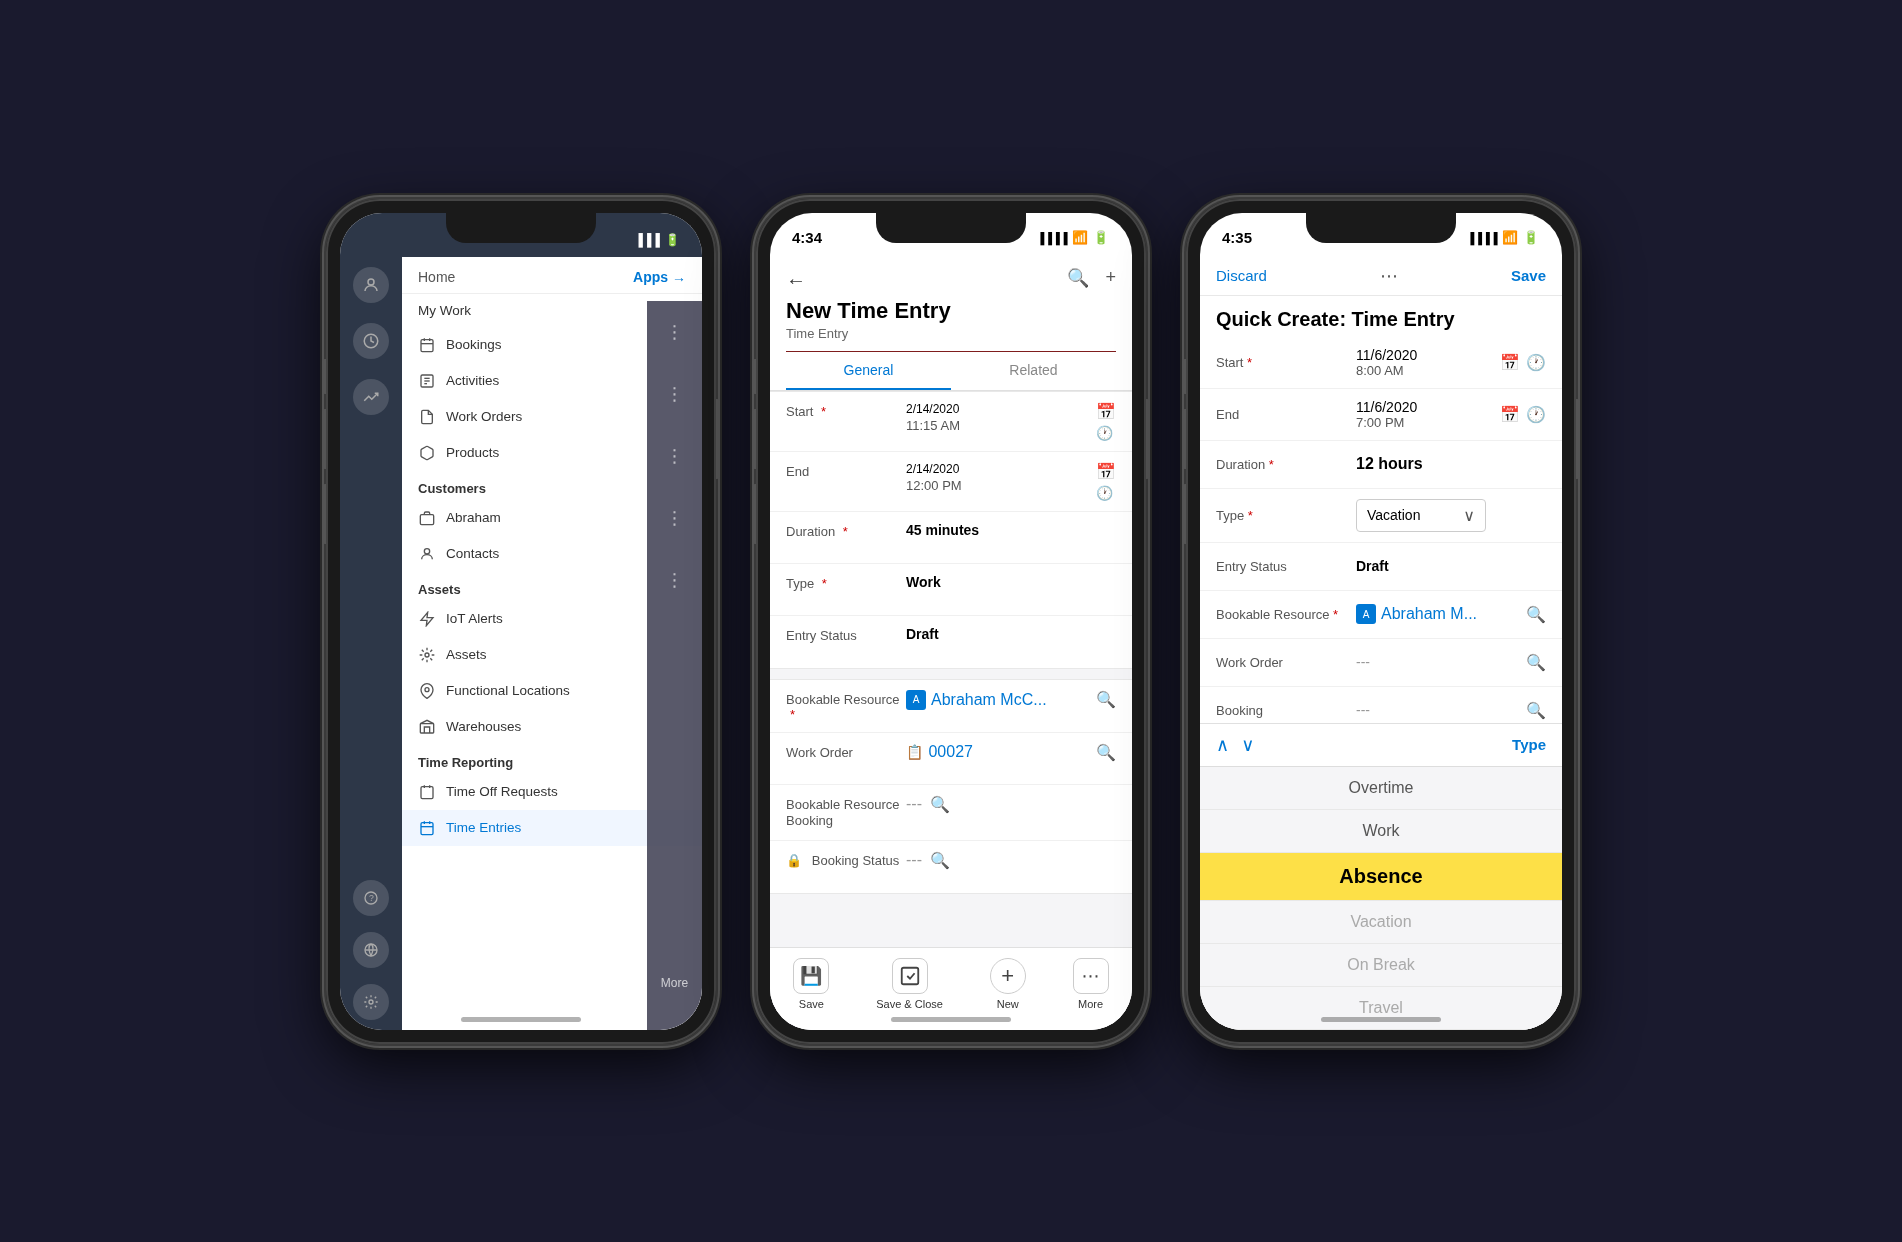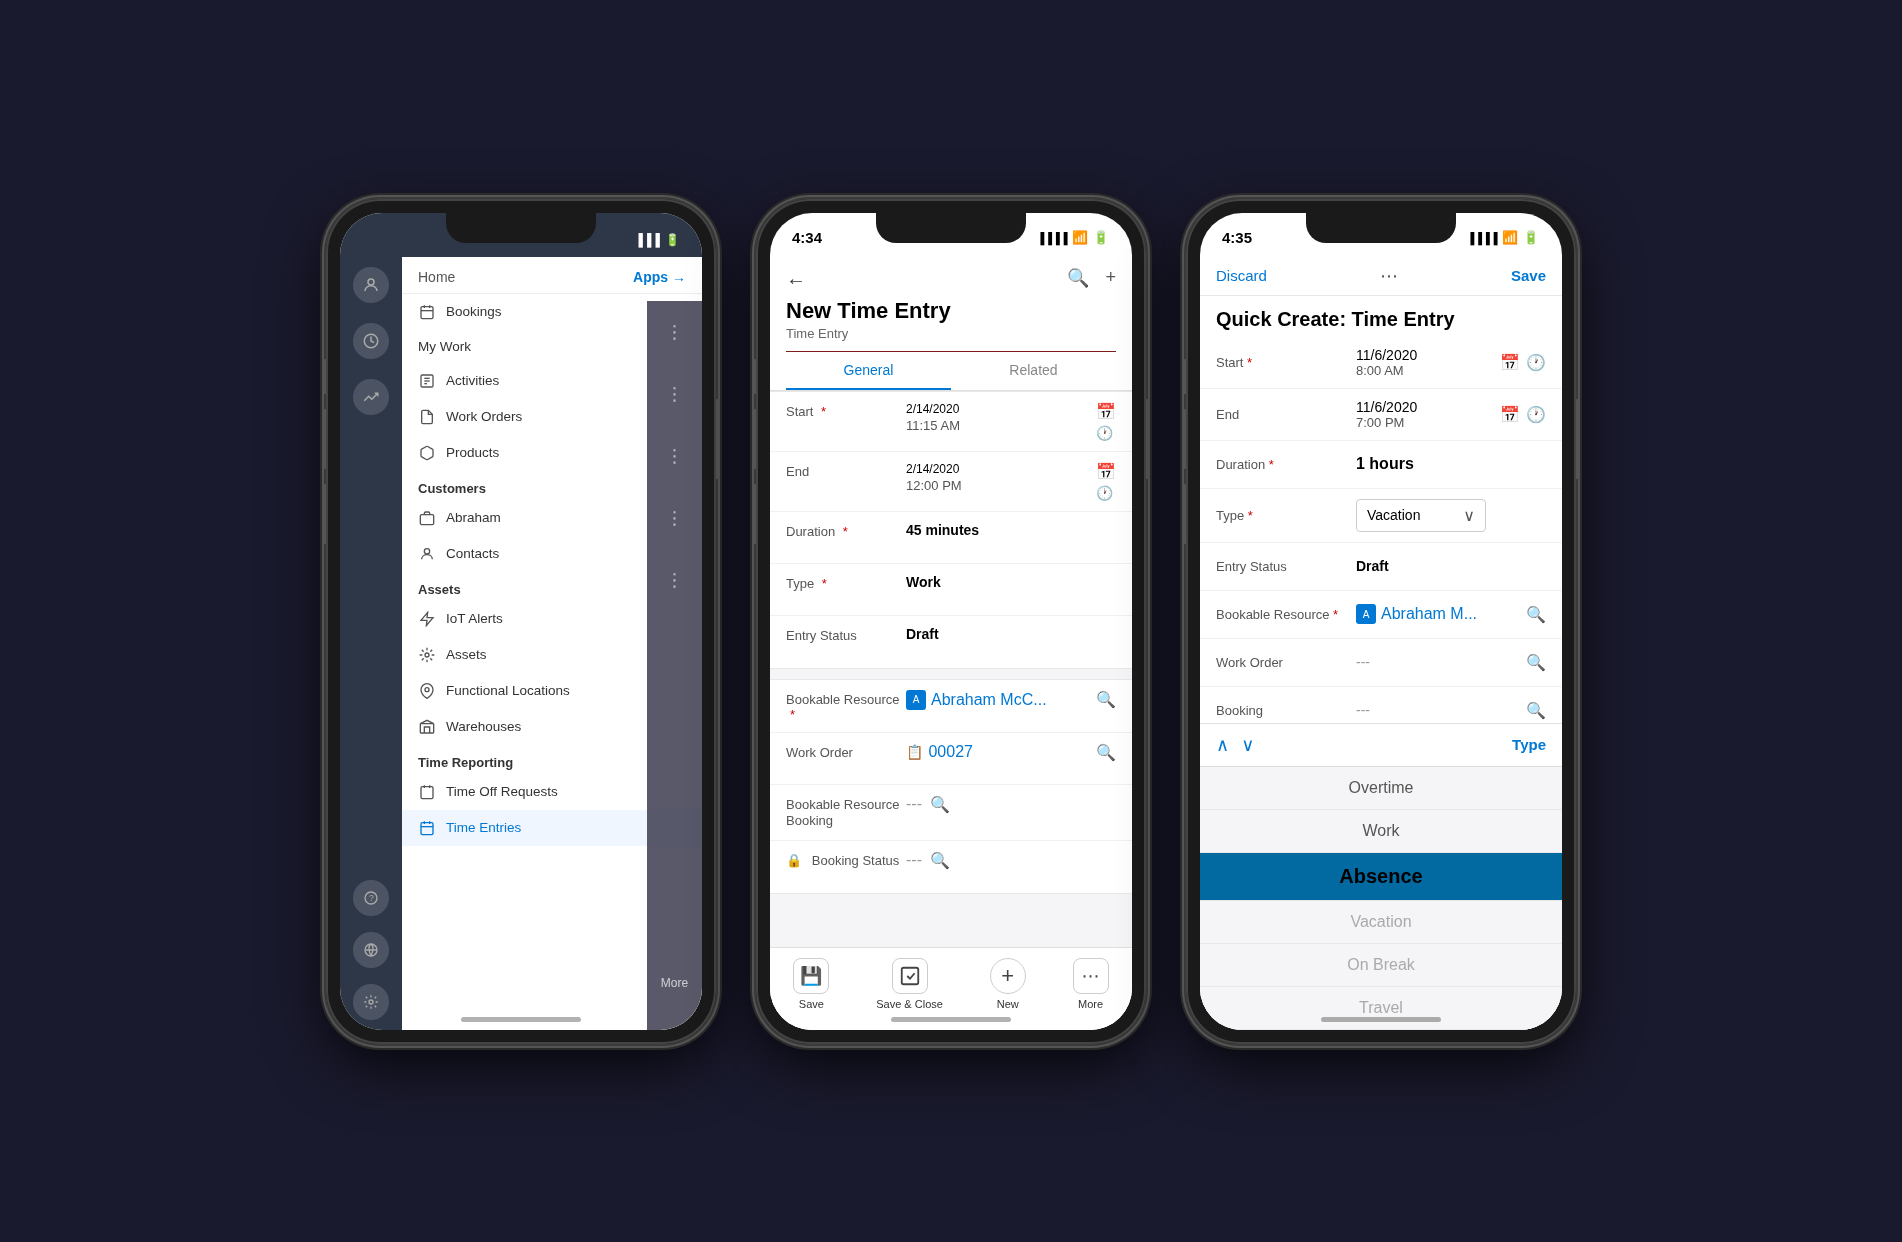--- a/index.html
+++ b/index.html
@@ -373,21 +373,21 @@
       padding: 12px 16px;
       font-size: 16px;
       color: #555;
       text-align: center;
       border-bottom: 1px solid #e8e8e8;
     }
     .picker-item.selected {
       font-size: 20px;
       font-weight: 700;
       color: #000;
-      background: #0369a1;
+      background: #fde047;
     }
     .picker-item.dimmed { color: #aaa; }
 
     
     ::-webkit-scrollbar { display: none; }
 
     
     .phone-btn-right {
       position: absolute;
       right: -4px;
@@ -488,33 +488,33 @@
           </div>
         </div>
 
         <div class="nav-panel">
           <div class="nav-header">
             <span class="nav-home">Home</span>
             <span class="nav-apps">Apps →</span>
           </div>
 
           <div class="nav-item">
+            <span>My Work</span>
+          </div>
+
+          <div class="nav-item">
             <span class="nav-item-icon">
               <svg width="16" height="16" viewBox="0 0 24 24" fill="none" stroke="#555" stroke-width="2">
                   <rect x="3" y="4" width="18" height="18" rx="2"></rect>
                   <line x1="16" y1="2" x2="16" y2="6"></line>
                   <line x1="8" y1="2" x2="8" y2="6"></line>
                   <line x1="3" y1="10" x2="21" y2="10"></line>
                 </svg>
             </span>
             <span>Bookings</span>
-          </div>
-
-          <div class="nav-item">
-            <span>My Work</span>
           </div>
 
           <div class="nav-item">
             <span class="nav-item-icon">
               <svg width="16" height="16" viewBox="0 0 24 24" fill="none" stroke="#555" stroke-width="2">
                   <rect x="3" y="3" width="18" height="18" rx="2"></rect>
                   <line x1="8" y1="12" x2="16" y2="12"></line>
                   <line x1="8" y1="8" x2="16" y2="8"></line>
                   <line x1="8" y1="16" x2="12" y2="16"></line>
                 </svg>
@@ -849,21 +849,21 @@
             </div>
             <span class="qc-icon">📅</span>
             <span class="qc-icon">🕐</span>
           </div>
 
           <div class="qc-row">
             <span class="qc-label">
               <span>Duration</span>
               <span class="qc-required"> *</span>
             </span>
-            <span class="qc-value" style="font-weight:700; font-size:16px;">1 hours</span>
+            <span class="qc-value" style="font-weight:700; font-size:16px;">12 hours</span>
           </div>
 
           <div class="qc-row">
             <span class="qc-label">
               <span>Type</span>
               <span class="qc-required"> *</span>
             </span>
             <div class="qc-select">
               <span>Vacation</span>
               <span style="font-size:16px; color:#555;">∨</span>

